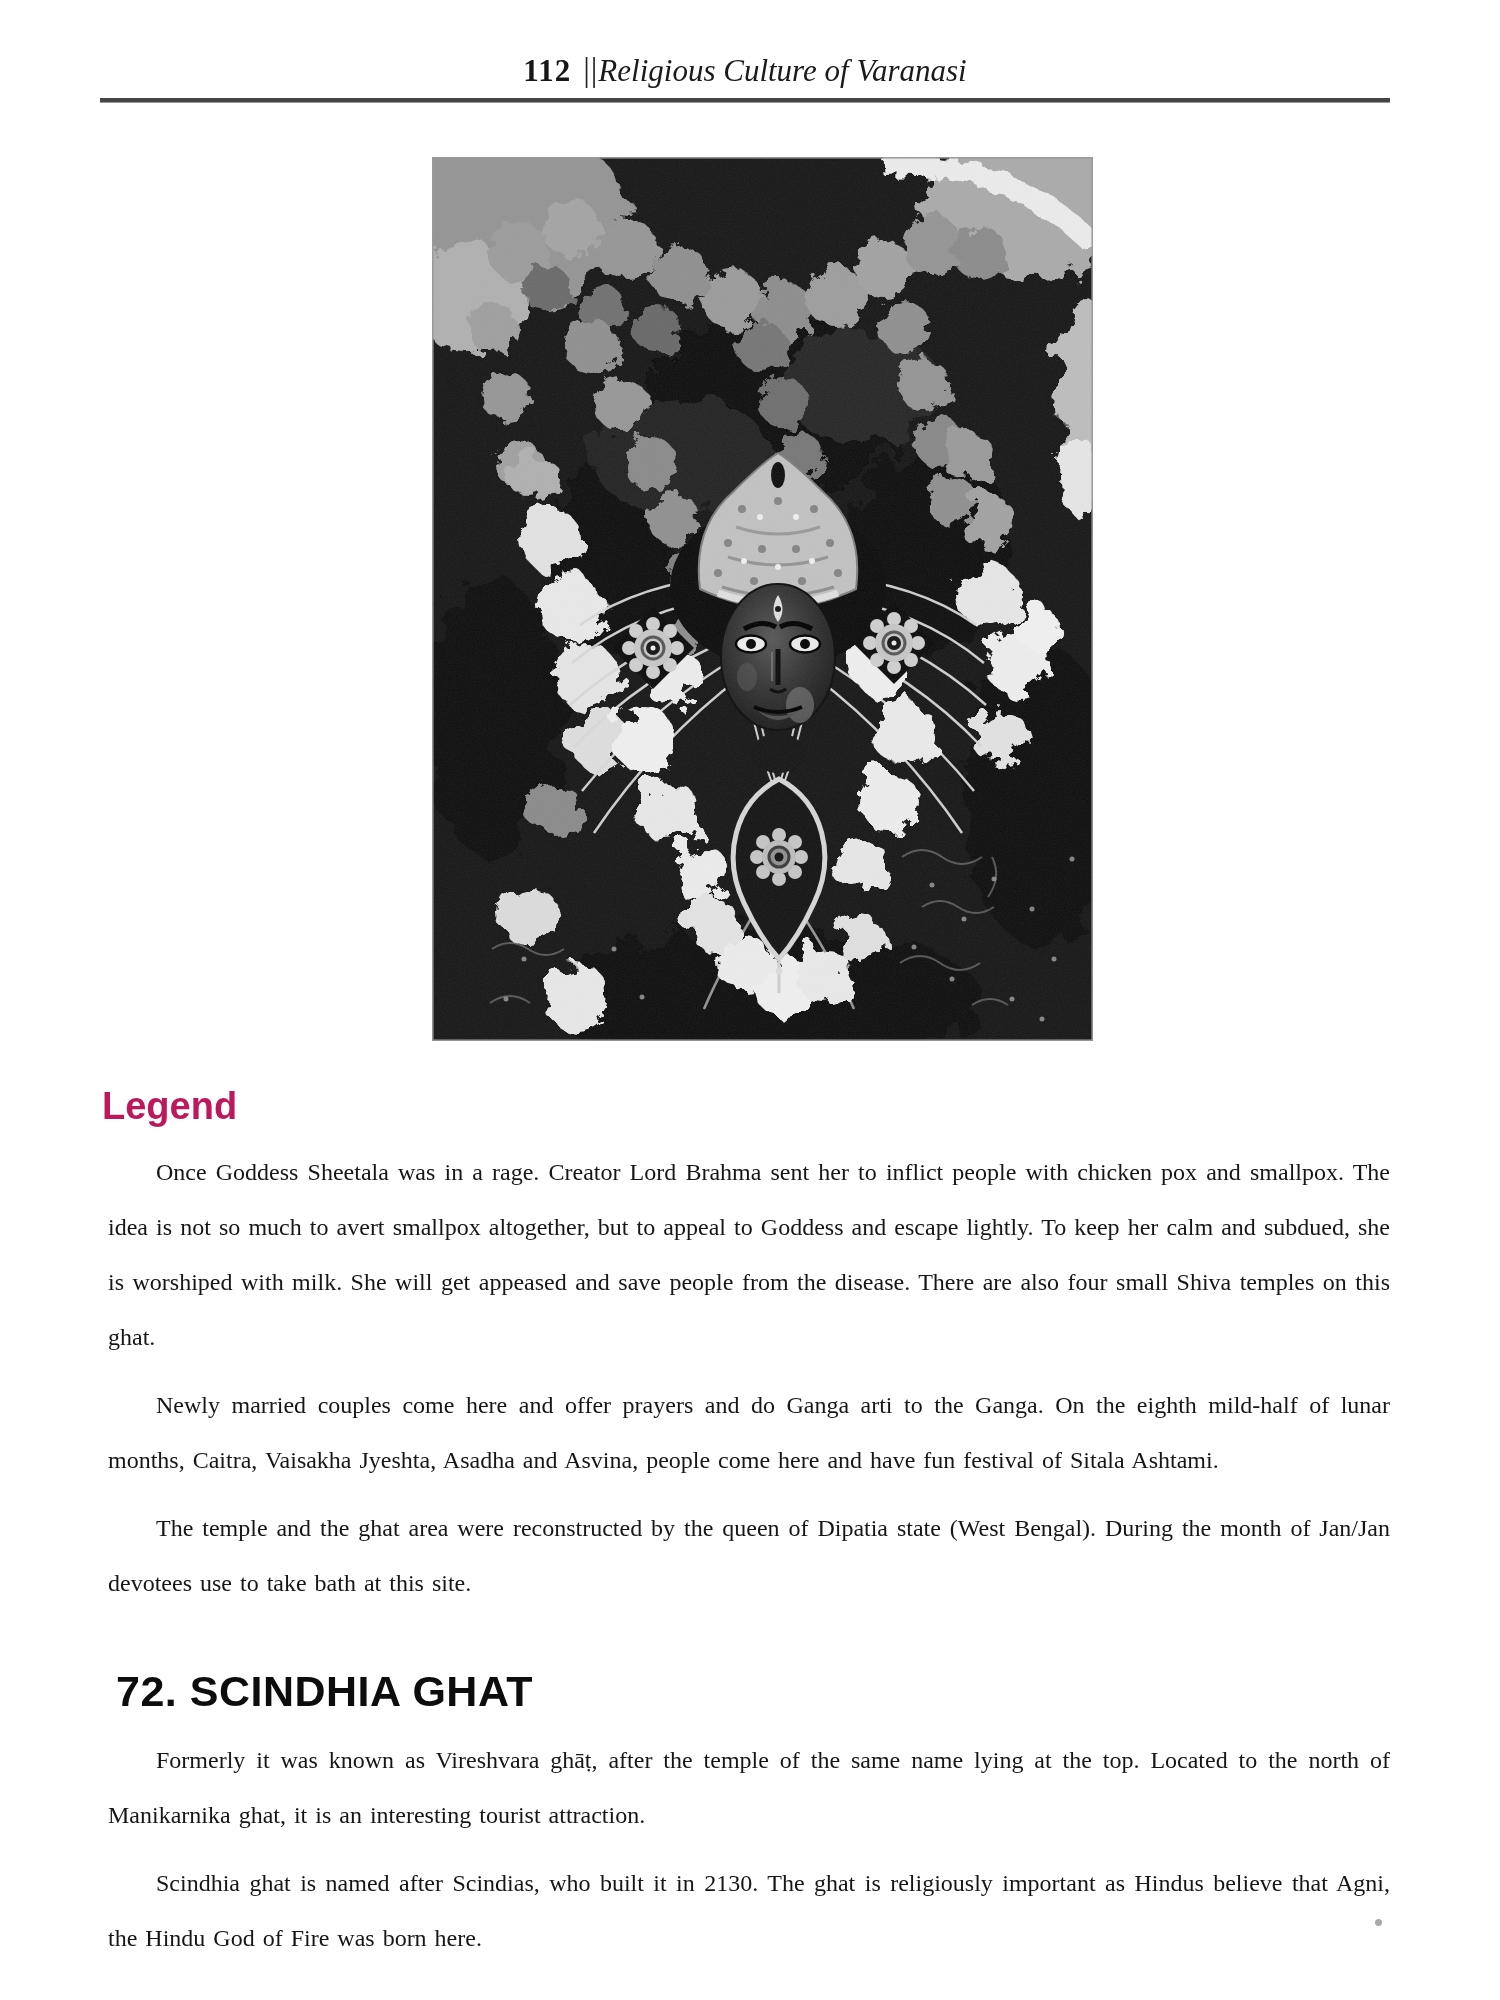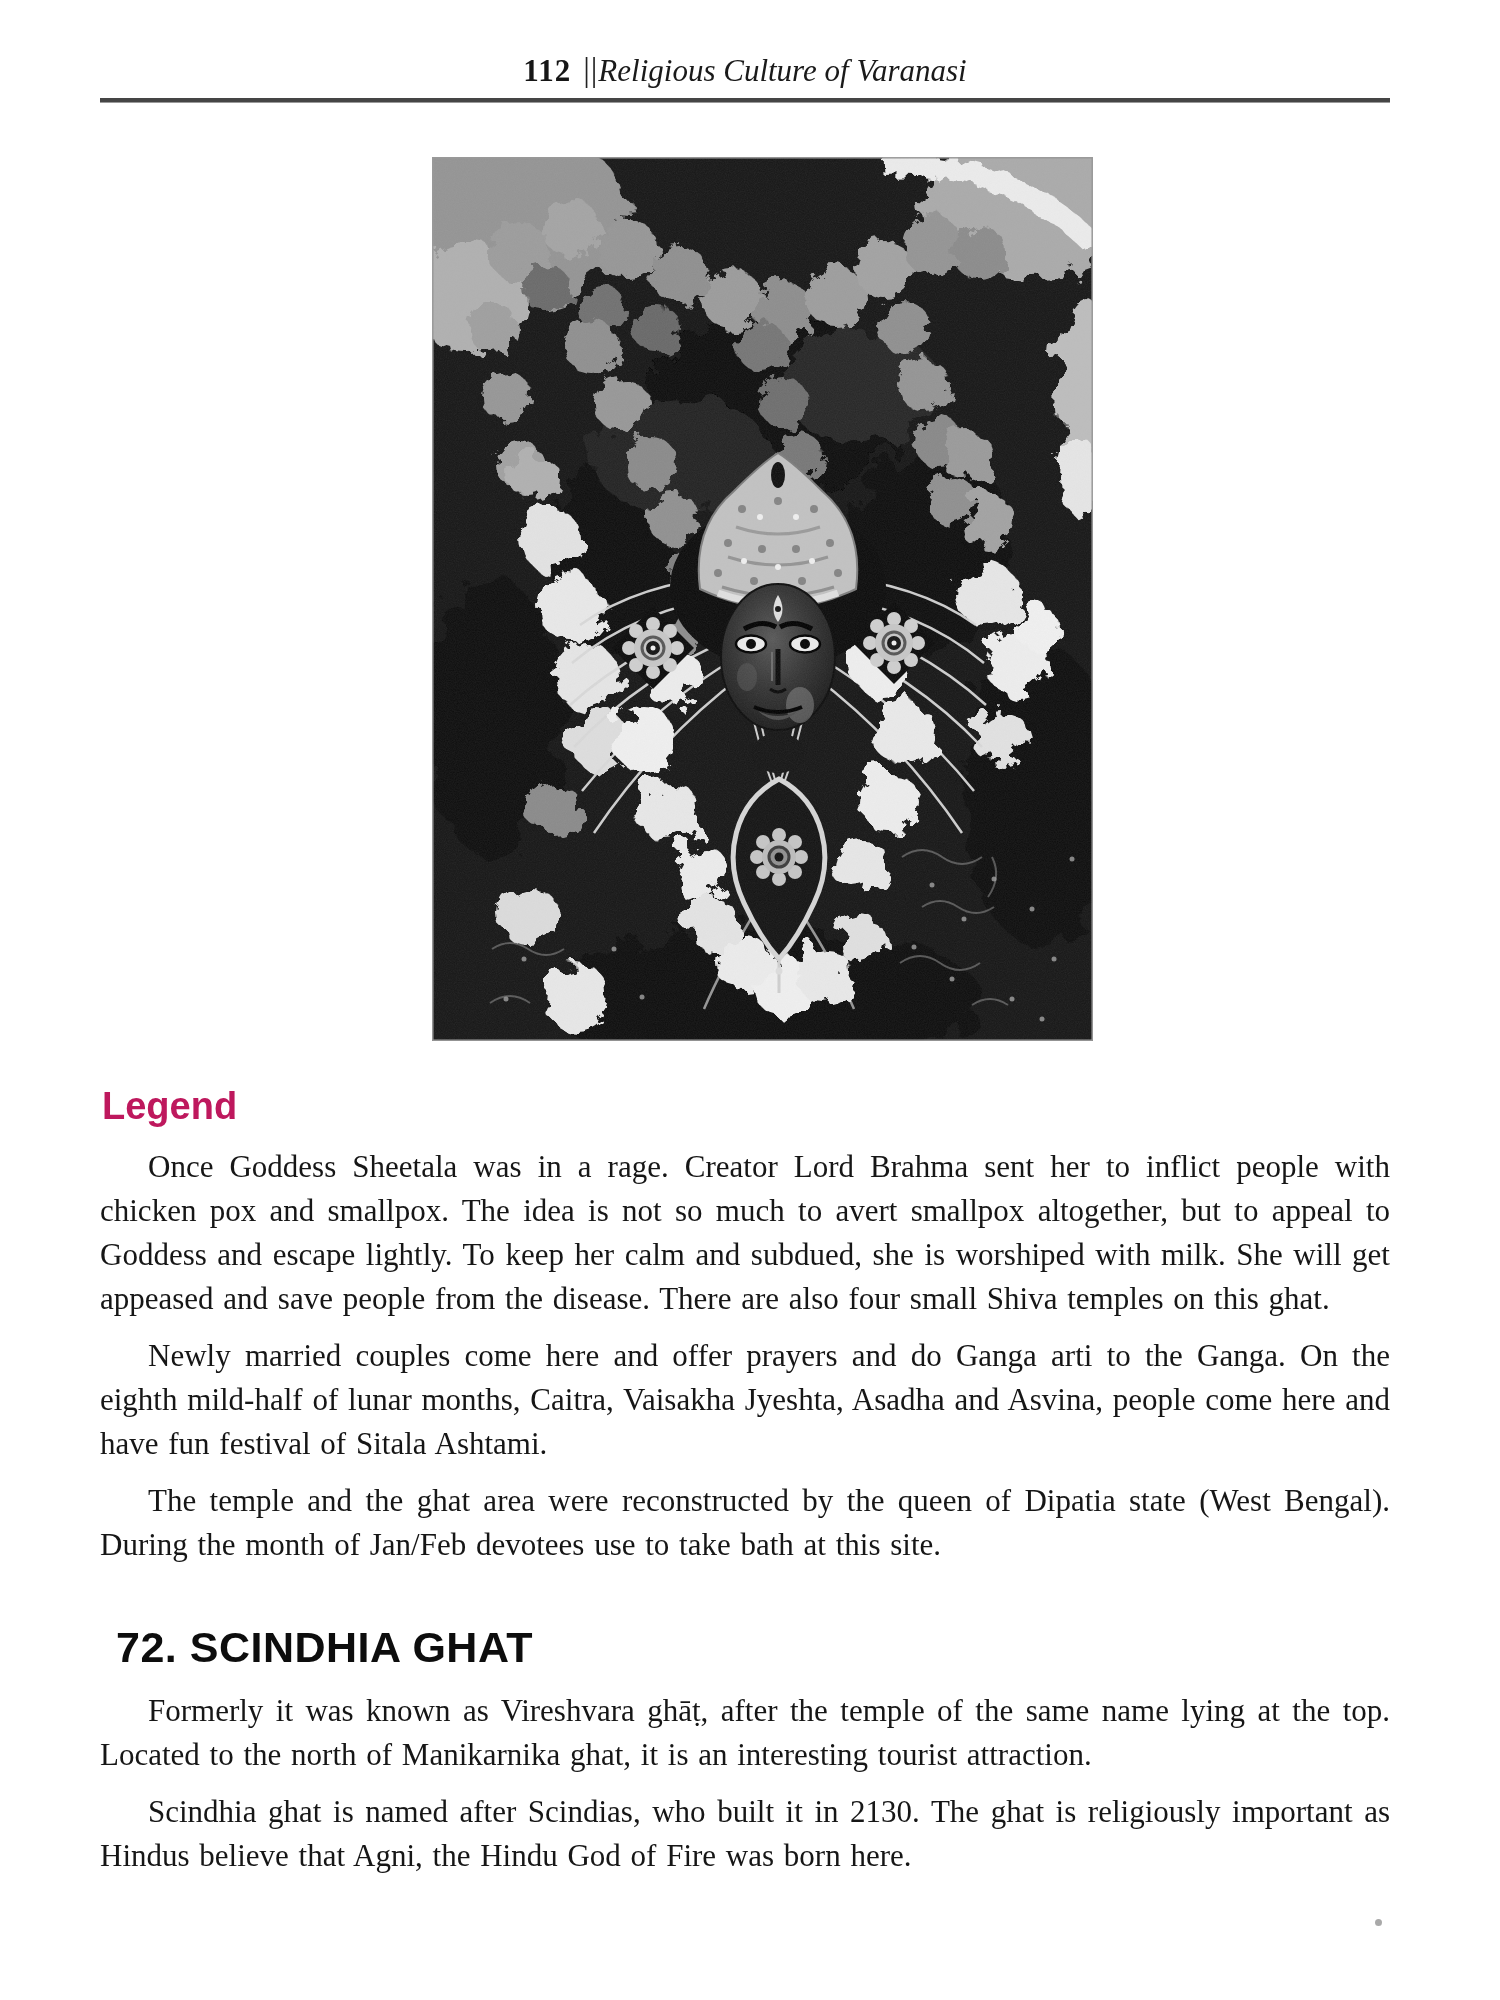--- a/index.html
+++ b/index.html
@@ -29,23 +29,23 @@
 
   .photo{width:661px;margin:54px 0 0 332px;}
   .photo svg{display:block;}
 
   .legend-heading{
     font-family:"Liberation Sans", sans-serif;
     font-weight:bold;font-size:38px;
     margin:44px 0 0 2px;color:#be185d;
   }
   .body-para{
-    font-size:31px;line-height:44px;
+    font-size:24px;line-height:55px;
     text-align:justify;text-indent:48px;
-    margin:13px 0 0 0;word-spacing:2px;
+    margin:13px 0 0 8px;word-spacing:2px;
   }
   .body-para.first{margin-top:17px;}
 
   .section-heading{
     font-family:"Liberation Sans", sans-serif;
     font-weight:bold;font-size:43px;letter-spacing:.5px;
     margin:56px 0 0 16px;color:#0d0d0d;
   }
 
   .scan-dot{
@@ -339,21 +339,21 @@
 
       <rect width="661" height="884" filter="url(#grain)" opacity="0.5"></rect>
       <rect x="0.8" y="0.8" width="659.4" height="882.4" fill="none" stroke="#9a9a9a" stroke-width="1.5"></rect>
     </svg>
   </figure>
 
   <h2 class="legend-heading">Legend</h2>
 
   <p class="body-para first">Once Goddess Sheetala was in a rage. Creator Lord Brahma sent her to inflict people with chicken pox and smallpox. The idea is not so much to avert smallpox altogether, but to appeal to Goddess and escape lightly. To keep her calm and subdued, she is worshiped with milk. She will get appeased and save people from the disease. There are also four small Shiva temples on this ghat.</p>
   <p class="body-para">Newly married couples come here and offer prayers and do Ganga arti to the Ganga. On the eighth mild-half of lunar months, Caitra, Vaisakha Jyeshta, Asadha and Asvina, people come here and have fun festival of Sitala Ashtami.</p>
-  <p class="body-para">The temple and the ghat area were reconstructed by the queen of Dipatia state (West Bengal). During the month of Jan/Feb devotees use to take bath at this site.</p>
+  <p class="body-para">The temple and the ghat area were reconstructed by the queen of Dipatia state (West Bengal). During the month of Jan/Jan devotees use to take bath at this site.</p>
 
   <h2 class="section-heading">72. SCINDHIA GHAT</h2>
 
   <p class="body-para first">Formerly it was known as Vireshvara ghāṭ, after the temple of the same name lying at the top. Located to the north of Manikarnika ghat, it is an interesting tourist attraction.</p>
   <p class="body-para">Scindhia ghat is named after Scindias, who built it in 2130. The ghat is religiously important as Hindus believe that Agni, the Hindu God of Fire was born here.</p>
 
 </div>
 
 <div class="scan-dot"></div>
 

